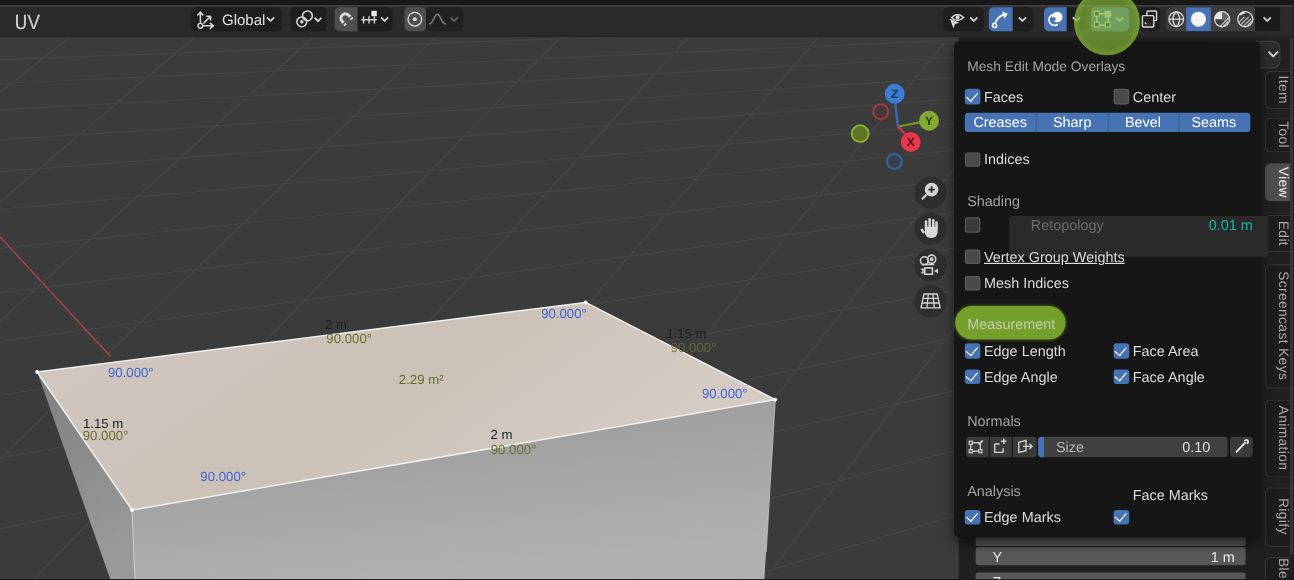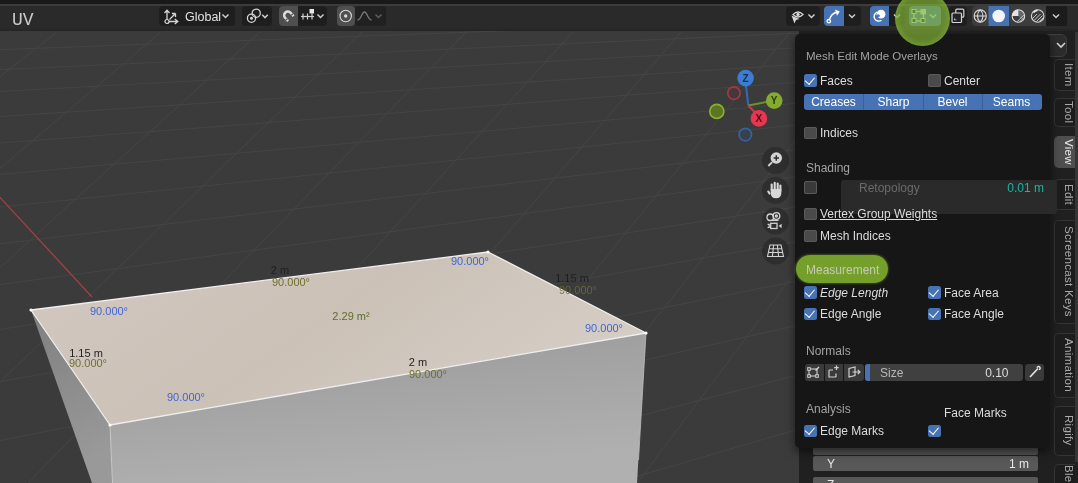--- a/index.html
+++ b/index.html
@@ -357,21 +357,21 @@
     <div class="abs" style="left:30px;top:146px;width:216px;height:34px;background:#2a2a2a;border-radius:3px;margin-left:16px;">
       <div class="abs" style="left:18px;top:1.5px;font-size:12px;color:#6a6a6a;">Retopology</div>
       <div class="abs" style="right:13px;top:1.5px;font-size:12px;color:#14b8a6;">0.01 m</div>
     </div>
     <div class="cb" style="left:9px;top:174px;"></div>
     <div class="ptxt" style="left:25px;top:173.5px;text-decoration:underline;">Vertex Group Weights</div>
     <div class="cb" style="left:9px;top:196px;"></div>
     <div class="ptxt" style="left:25px;top:195.5px;">Mesh Indices</div>
     <div class="plab" style="left:11px;top:230px;">Measurement</div>
     <div class="cb on" style="left:9px;top:252.5px;"></div>
-    <div class="ptxt" style="left:25px;top:252px;font-style:italic;">Edge Length</div>
+    <div class="ptxt" style="left:25px;top:252px;">Edge Length</div>
     <div class="cb on" style="left:133px;top:252.5px;"></div>
     <div class="ptxt" style="left:149px;top:252px;">Face Area</div>
     <div class="cb on" style="left:9px;top:274px;"></div>
     <div class="ptxt" style="left:25px;top:273.5px;">Edge Angle</div>
     <div class="cb on" style="left:133px;top:274px;"></div>
     <div class="ptxt" style="left:149px;top:273.5px;">Face Angle</div>
     <div class="plab" style="left:11px;top:310px;">Normals</div>
 
     <div class="abs" style="left:10px;top:330px;width:58.5px;height:17.5px;">
       <div class="abs" style="left:0;top:0;width:18.5px;height:17.5px;background:#3a3a3a;border-radius:3px 0 0 3px;">

